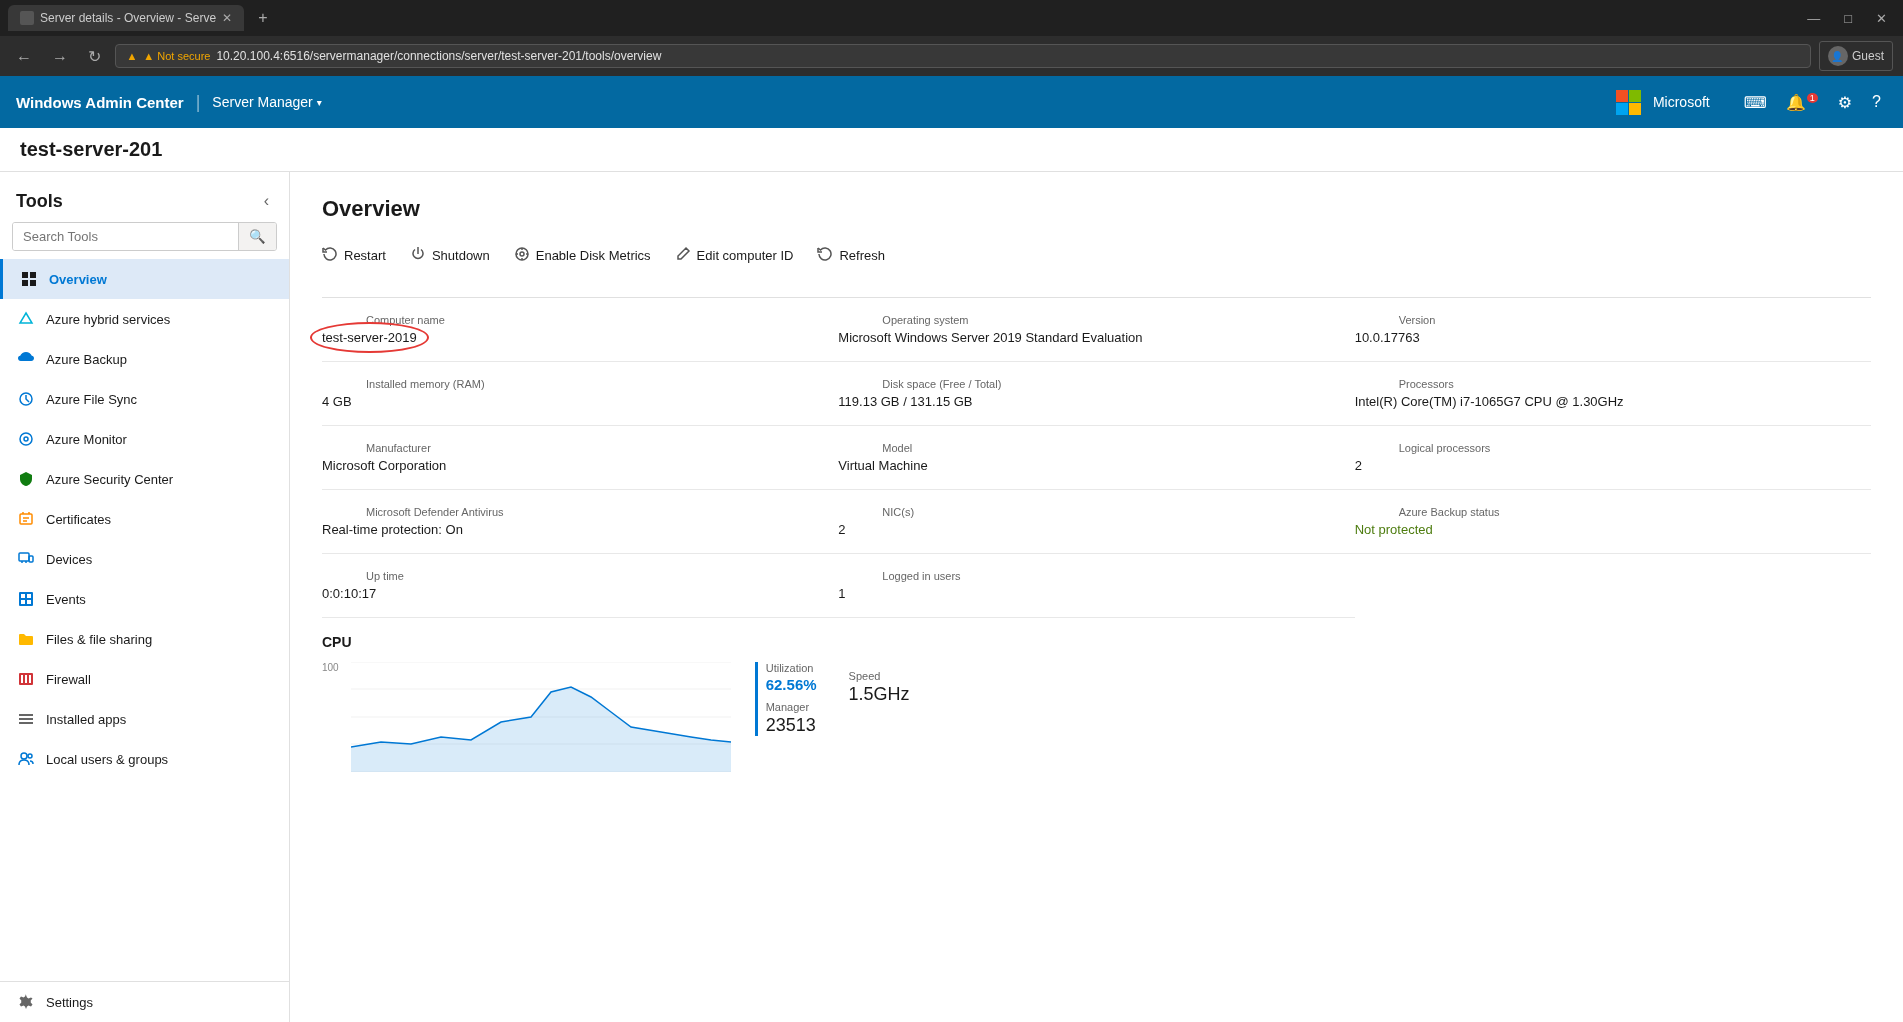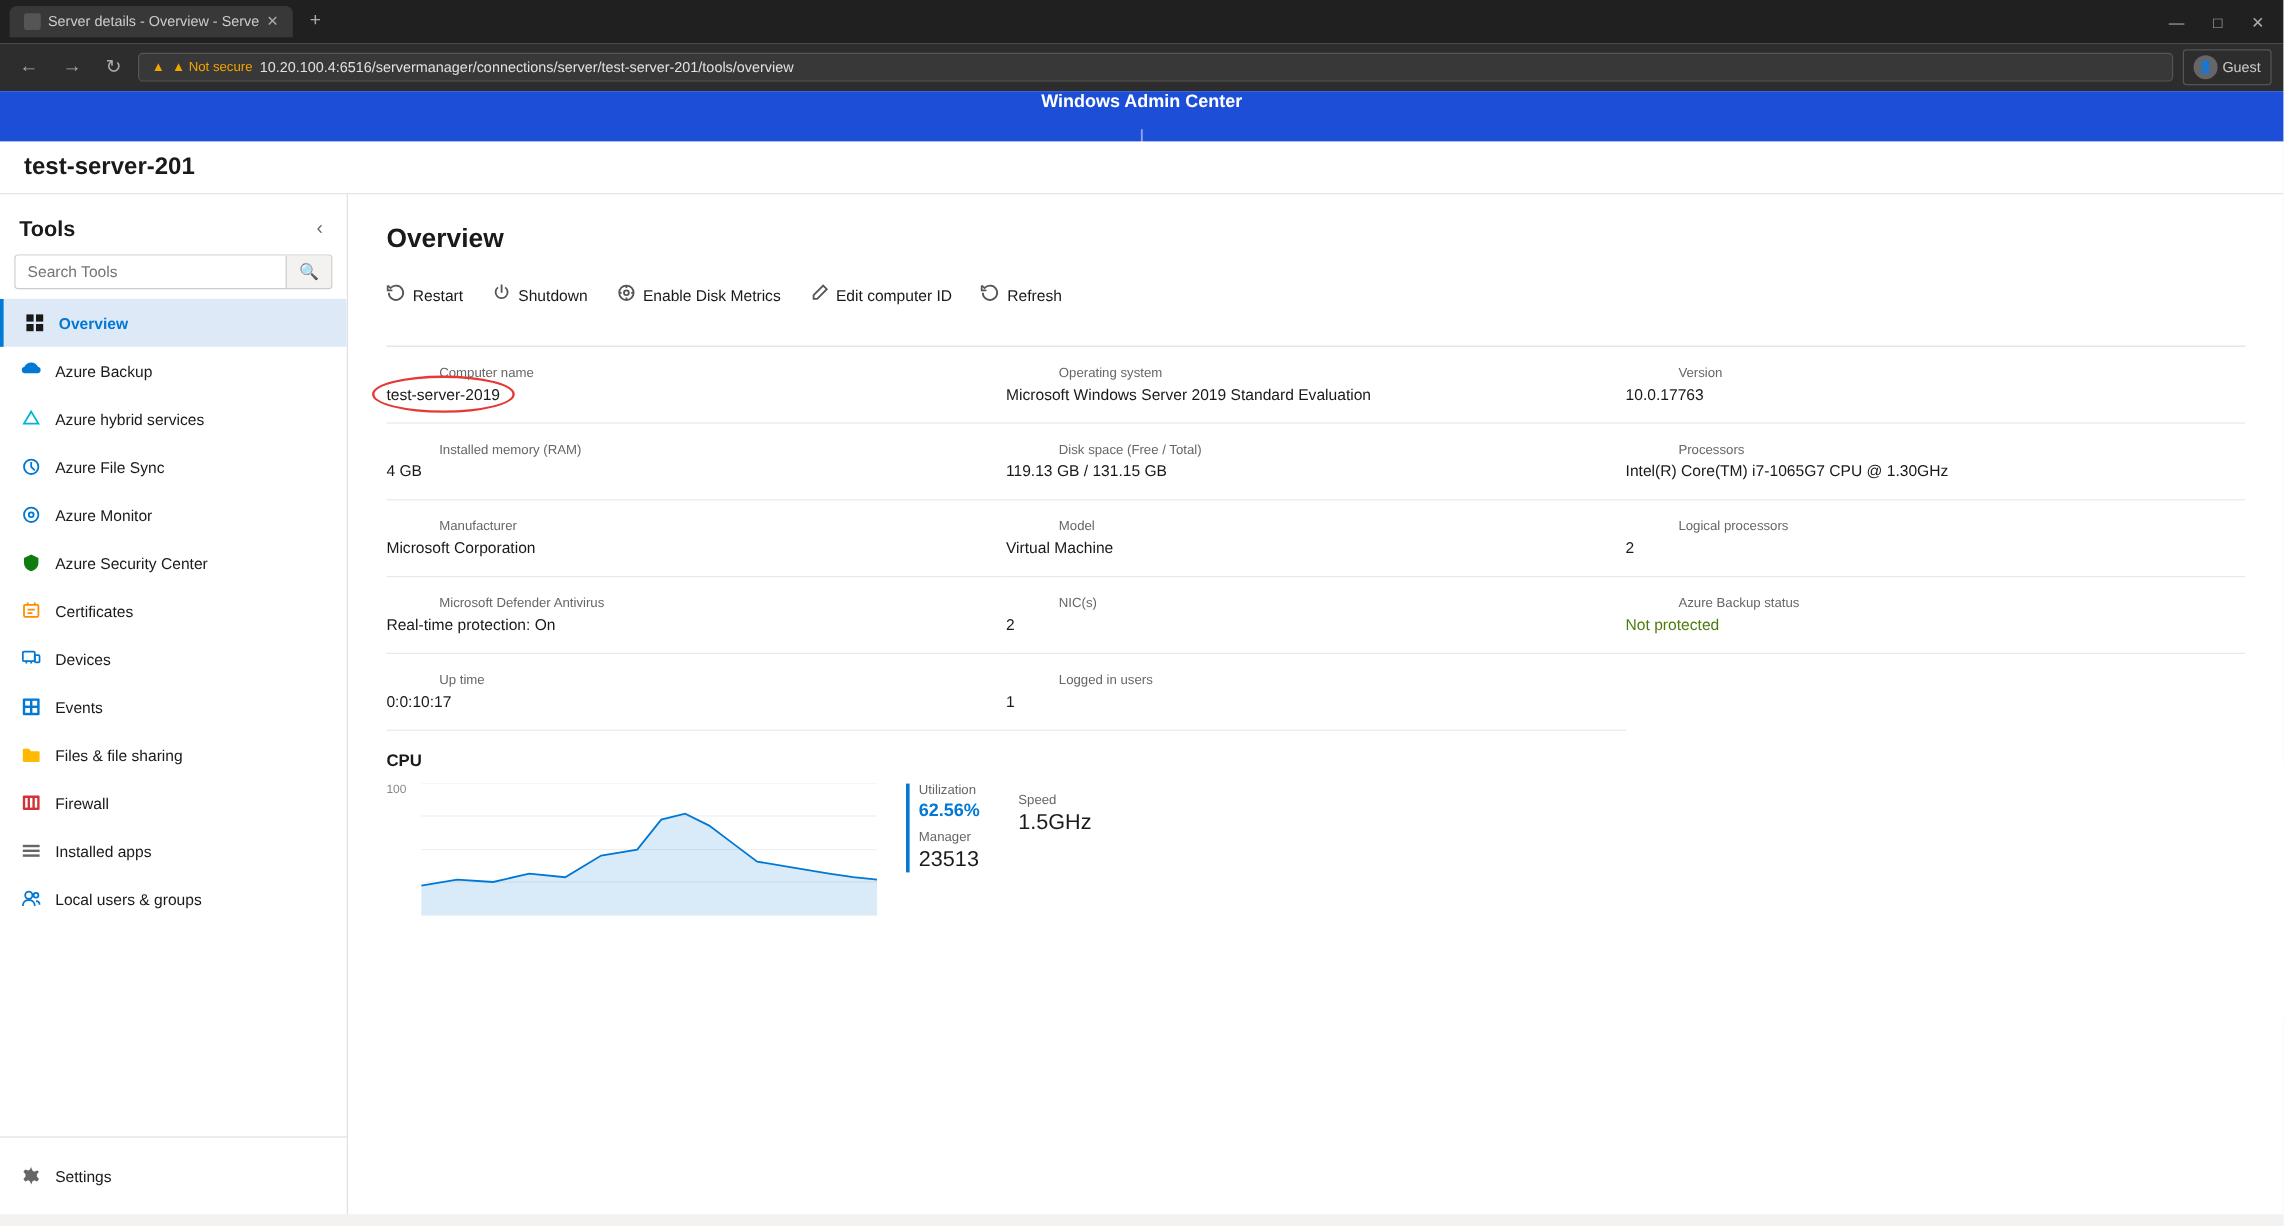--- a/index.html
+++ b/index.html
@@ -65,28 +65,27 @@
       align-items: center;
       gap: 4px;
       padding: 4px 8px;
       border-radius: 3px;
       border: 1px solid #555;
     }
     .nav-guest .avatar { width: 20px; height: 20px; background: #666; border-radius: 50%; display: flex; align-items: center; justify-content: center; font-size: 10px; }
 
     
     .app-header {
-      background: #1d4ed8;
+      background: #0369a1;
       color: #fff;
-      height: 42px;
+      height: 52px;
       display: flex;
       align-items: center;
       padding: 0 16px;
       gap: 12px;
-      flex-direction: column;
     }
     .app-title { font-size: 15px; font-weight: 600; }
     .app-divider { color: rgba(255,255,255,0.5); font-size: 18px; }
     .app-subtitle { font-size: 14px; display: flex; align-items: center; gap: 4px; }
     .ms-logo { display: flex; gap: 1px; margin-left: auto; }
     .ms-logo-text { color: #fff; font-size: 14px; margin-left: 8px; }
     .header-icons { display: flex; align-items: center; gap: 8px; margin-left: 16px; }
     .header-icon { color: #fff; font-size: 16px; cursor: pointer; padding: 4px 6px; border-radius: 3px; }
 
     
@@ -160,21 +159,21 @@
       cursor: pointer;
       gap: 10px;
       color: #1a1a1a;
       font-size: 13px;
     }
     .nav-item.active { background: #dde9f7; color: #0078d4; border-left: 3px solid #0078d4; }
     .nav-item.active .nav-label { color: #0078d4; font-weight: 600; }
     .nav-icon { width: 20px; height: 20px; display: flex; align-items: center; justify-content: center; font-size: 14px; flex-shrink: 0; }
     .settings-item {
       border-top: 1px solid #e0e0e0;
-      padding: 22px 16px;
+      padding: 10px 16px;
       display: flex;
       align-items: center;
       gap: 10px;
       cursor: pointer;
       color: #1a1a1a;
       font-size: 13px;
     }
 
     
     .content-area {
@@ -363,35 +362,35 @@
               <rect x="1" y="1" width="6" height="6"></rect>
               <rect x="9" y="1" width="6" height="6"></rect>
               <rect x="1" y="9" width="6" height="6"></rect>
               <rect x="9" y="9" width="6" height="6"></rect>
             </svg>
         </div>
         <span class="nav-label">Overview</span>
       </div>
 
       <div class="nav-item">
+        <div class="nav-icon icon-teal">
+          <svg width="16" height="16" viewBox="0 0 16 16" fill="none" stroke="#00b4d8" stroke-width="1.5">
+              <polygon points="8,2 14,12 2,12"></polygon>
+            </svg>
+        </div>
+        <span class="nav-label">Azure hybrid services</span>
+      </div>
+
+      <div class="nav-item">
         <div class="nav-icon icon-blue">
           <svg width="16" height="16" viewBox="0 0 16 16" fill="#0078d4">
               <path d="M8 1C5.5 1 3.2 2.5 2.2 4.8 0.9 5 0 6 0 7.3 0 8.8 1.2 10 2.7 10H13.3C14.8 10 16 8.8 16 7.3c0-1.3-.9-2.3-2.2-2.5C12.8 2.5 10.5 1 8 1z"></path>
             </svg>
         </div>
         <span class="nav-label">Azure Backup</span>
-      </div>
-
-      <div class="nav-item">
-        <div class="nav-icon icon-teal">
-          <svg width="16" height="16" viewBox="0 0 16 16" fill="none" stroke="#00b4d8" stroke-width="1.5">
-              <polygon points="8,2 14,12 2,12"></polygon>
-            </svg>
-        </div>
-        <span class="nav-label">Azure hybrid services</span>
       </div>
 
       <div class="nav-item">
         <div class="nav-icon icon-blue">
           <svg width="16" height="16" viewBox="0 0 16 16" fill="none" stroke="#0078d4" stroke-width="1.5">
               <circle cx="8" cy="8" r="6"></circle>
               <path d="M8 4v4l3 3"></path>
             </svg>
         </div>
         <span class="nav-label">Azure File Sync</span>

